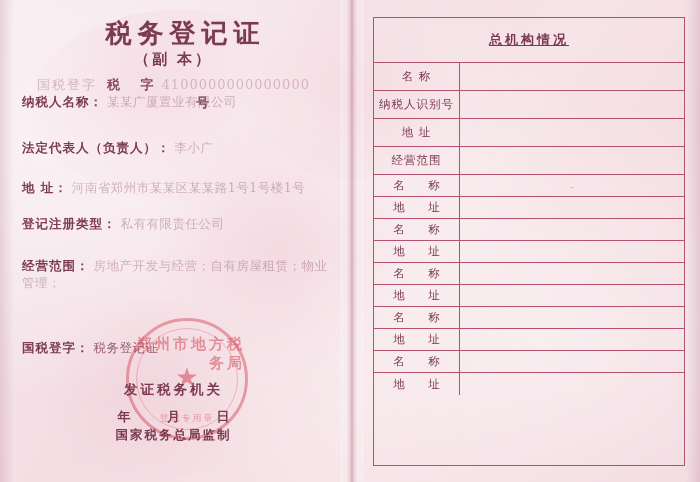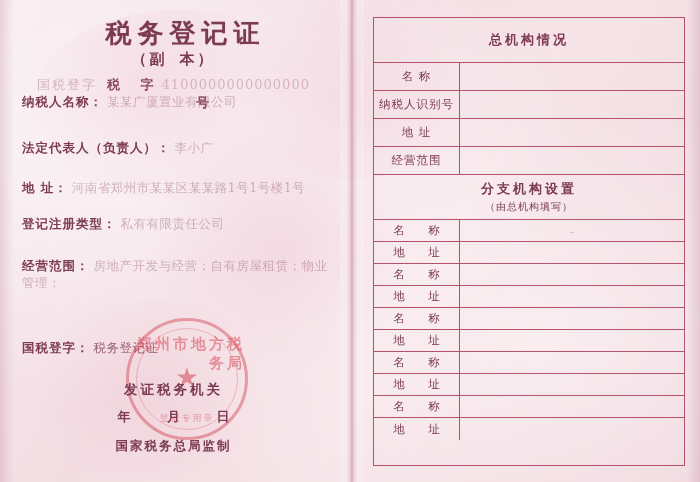--- a/index.html
+++ b/index.html
@@ -40,21 +40,21 @@
   #left{position:absolute;left:0;top:0;width:347px;height:482px;}
   #title{
     position:absolute;left:12px;top:16px;width:347px;text-align:center;
     font-size:26px;font-weight:bold;letter-spacing:6px;color:#7b3a52;
     font-family:"DejaVu Serif","Liberation Serif",serif;
     text-shadow:0 0 1px rgba(120,50,75,0.25);
   }
   #subtitle{
     position:absolute;left:0;top:50px;width:347px;text-align:center;
     font-size:15px;font-weight:bold;letter-spacing:3px;color:#7b3a52;
-    font-family:Liberation Mono, monospace;
+    font-family:Liberation Serif, serif;
   }
   #numberline{
     position:absolute;left:0;top:76px;width:347px;text-align:center;
     font-size:13px;color:#8a4a60;letter-spacing:2px;
     font-family:"DejaVu Serif","Liberation Serif",serif;
   }
   #numberline .nl-pre{opacity:.35;margin-right:10px;}
   #numberline .nl-key{font-weight:bold;letter-spacing:8px;}
   #numberline .nl-hao{font-weight:bold;margin-left:60px;}
   #numberline .nl-fill{opacity:.30;letter-spacing:1px;}
@@ -80,21 +80,21 @@
     font-size:13.5px;font-weight:bold;letter-spacing:3px;color:#7b3a52;
     font-family:"DejaVu Serif","Liberation Serif",serif;
   }
   #datetext{
     position:absolute;left:0;top:408px;width:347px;text-align:center;
     font-size:13px;letter-spacing:16px;color:#7b3a52;font-weight:bold;
     font-family:"DejaVu Serif","Liberation Serif",serif;
     text-indent:16px;
   }
   #footer{
-    position:absolute;left:0;top:438px;width:347px;text-align:center;
+    position:absolute;left:0;top:427px;width:347px;text-align:center;
     font-size:12.5px;letter-spacing:2px;color:#7b3a52;font-weight:bold;
     font-family:"DejaVu Serif","Liberation Serif",serif;
   }
 
   
   #seal{
     position:absolute;left:126px;top:318px;width:116px;height:116px;
     border:3px solid rgba(206,44,60,0.55);border-radius:50%;
     opacity:.72;pointer-events:none;
   }
@@ -119,22 +119,22 @@
 
   
   #right{position:absolute;left:364px;top:0;width:336px;height:482px;}
   #tbl{
     position:absolute;left:9px;top:17px;width:312px;height:449px;
     border:1px solid #b4516e;box-sizing:border-box;
   }
   .row{display:flex;box-sizing:border-box;border-bottom:1px solid #b4516e;}
   .row:last-child{border-bottom:none;}
   .hdr{
-    height:44px;display:flex;flex-direction:column;align-items:center;justify-content:center;
-    width:100%;color:#7b3a52;font-family:"DejaVu Serif","Liberation Serif",serif;
+    height:44px;display:flex;align-items:center;justify-content:center;
+    width:100%;color:#7b3a52;font-family:"DejaVu Serif","Liberation Serif",serif;text-decoration:underline;
   }
   .hdr .h1{font-size:13px;font-weight:bold;letter-spacing:3px;}
   .hdr .h2{font-size:10px;letter-spacing:1px;margin-top:2px;}
   .cellL{
     width:86px;flex:0 0 86px;border-right:1px solid #b4516e;
     display:flex;align-items:center;justify-content:center;
     font-size:11.5px;color:#7b3a52;font-family:"DejaVu Serif","Liberation Serif",serif;
     letter-spacing:1px;box-sizing:border-box;
   }
   .cellL.sp{letter-spacing:10px;text-indent:10px;}
@@ -233,26 +233,20 @@
       </div>
       <div class="row r28">
         <div class="cellL">地    址</div>
         <div class="cellR"></div>
       </div>
       <div class="row r28">
         <div class="cellL">经营范围</div>
         <div class="cellR"></div>
       </div>
 
-      <div class="row">
-        <div class="hdr">
-          <div class="h1">分支机构设置</div>
-          <div class="h2">（由总机构填写）</div>
-        </div>
-      </div>
 
       <div class="row r22">
         <div class="cellL sp">名    称</div>
         <div class="cellR dash">-</div>
       </div>
       <div class="row r22">
         <div class="cellL sp">地    址</div>
         <div class="cellR"></div>
       </div>
 

